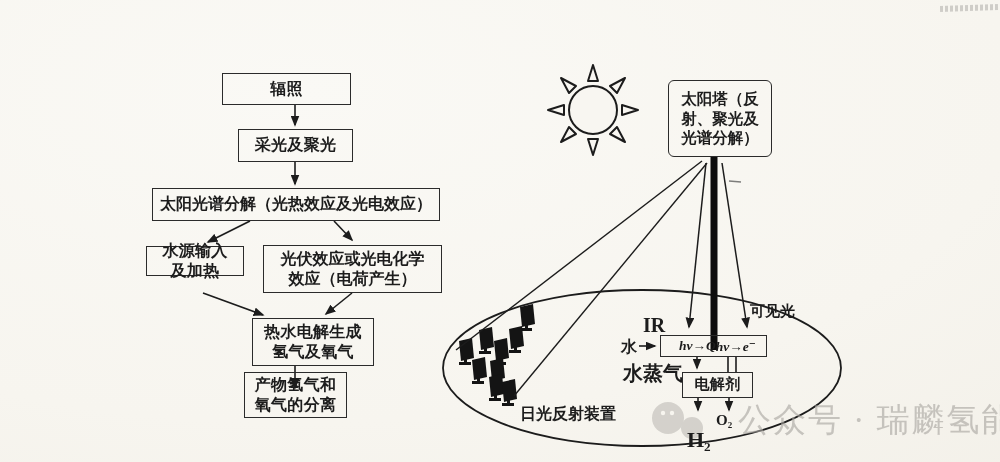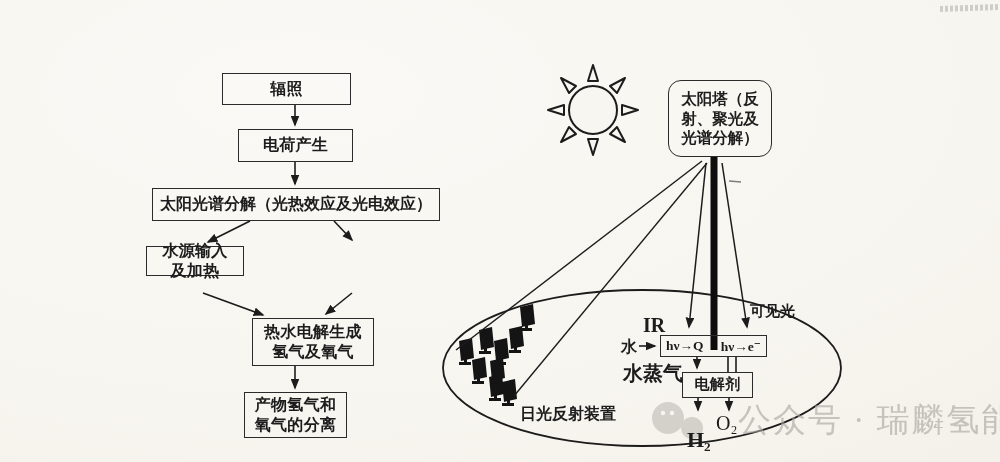--- a/index.html
+++ b/index.html
@@ -11,26 +11,26 @@
   }
   svg.art{position:absolute;left:0;top:0;z-index:1;}
   .fbox{
     position:absolute;z-index:2;box-sizing:border-box;
     border:1.7px solid #2b2b2b;background:transparent;
     display:flex;flex-direction:column;align-items:center;justify-content:center;
     text-align:center;font-size:16px;font-weight:600;line-height:1.28;
     letter-spacing:.3px;white-space:nowrap;
   }
   .fbox span{display:block;}
-  .rounded{border-radius:13px;}
+  .rounded{border-radius:6px;}
   .lbl{position:absolute;z-index:2;white-space:nowrap;font-weight:600;}
   .hvbox{
     position:absolute;z-index:2;box-sizing:border-box;border:1.6px solid #2b2b2b;
     display:flex;align-items:center;justify-content:space-between;
-    padding:0 5px;font-size:13.5px;font-weight:600;white-space:nowrap;text-align:center;
+    padding:0 18px;font-size:13.5px;font-style:italic;font-weight:600;white-space:nowrap;text-align:center;
   }
   .watermark{
     position:absolute;z-index:3;font-size:33px;letter-spacing:2px;
     color:rgba(168,165,160,0.62);font-weight:500;white-space:nowrap;
   }
   .artifact{
     position:absolute;z-index:2;width:58px;height:6px;opacity:.38;transform:rotate(-2deg);
     background:repeating-linear-gradient(90deg,#8e8c89 0 3px,transparent 3px 5px);
   }
 </style>
@@ -116,39 +116,43 @@
       <line x1="698" y1="398" x2="698" y2="410" marker-end="url(#ah)"></line>
       <line x1="729" y1="398" x2="729" y2="410" marker-end="url(#ah)"></line>
     </g>
   </svg>
 
   <div class="fbox" style="left:222px;top:73px;width:129px;height:32px">
     <span>辐照</span>
   </div>
 
   <div class="fbox" style="left:238px;top:129px;width:115px;height:33px">
-    <span>电荷产生</span>
+    <span>采光及聚光</span>
   </div>
 
   <div class="fbox" style="left:152px;top:188px;width:288px;height:33px;letter-spacing:0">
     <span>太阳光谱分解（光热效应及光电效应）</span>
   </div>
 
   <div class="fbox" style="left:146px;top:246px;width:98px;height:30px">
     <span>水源输入</span>
     <span>及加热</span>
   </div>
 
+  <div class="fbox" style="left:263px;top:245px;width:179px;height:48px;letter-spacing:0">
+    <span>光伏效应或光电化学</span>
+    <span>效应（电荷产生）</span>
+  </div>
 
   <div class="fbox" style="left:252px;top:318px;width:122px;height:48px">
     <span>热水电解生成</span>
     <span>氢气及氧气</span>
   </div>
 
-  <div class="fbox" style="left:244px;top:392px;width:103px;height:46px">
+  <div class="fbox" style="left:244px;top:372px;width:103px;height:46px">
     <span>产物氢气和</span>
     <span>氧气的分离</span>
   </div>
 
   <div class="fbox rounded" style="left:668px;top:80px;width:104px;height:77px;font-size:15.5px;letter-spacing:0">
     <span>太阳塔（反</span>
     <span>射、聚光及</span>
     <span>光谱分解）</span>
   </div>
 
@@ -164,21 +168,21 @@
   </div>
 
   <div class="lbl" style="left:623px;top:360px;font-size:20px">水蒸气</div>
 
   <div class="fbox" style="left:682px;top:372px;width:71px;height:26px;font-size:15px;font-weight:700">
     <span>电解剂</span>
   </div>
 
   <div class="lbl" style="left:687px;top:427px;font-size:22px;font-weight:700;font-style:normal">H₂</div>
 
-  <div class="lbl" style="left:716px;top:412px;font-size:20px;font-weight:400;font-style:normal">O₂</div>
+  <div class="lbl" style="left:716px;top:412px;font-size:15px;font-weight:700;font-style:normal">O₂</div>
 
   <div class="lbl" style="left:520px;top:404px;font-size:16px">日光反射装置</div>
 
   <div class="watermark" style="left:738px;top:398px">公众号 · 瑞麟氢能</div>
 
   <div class="artifact" style="left:940px;top:5px"></div>
 
 </div>
 
 </body></html>

